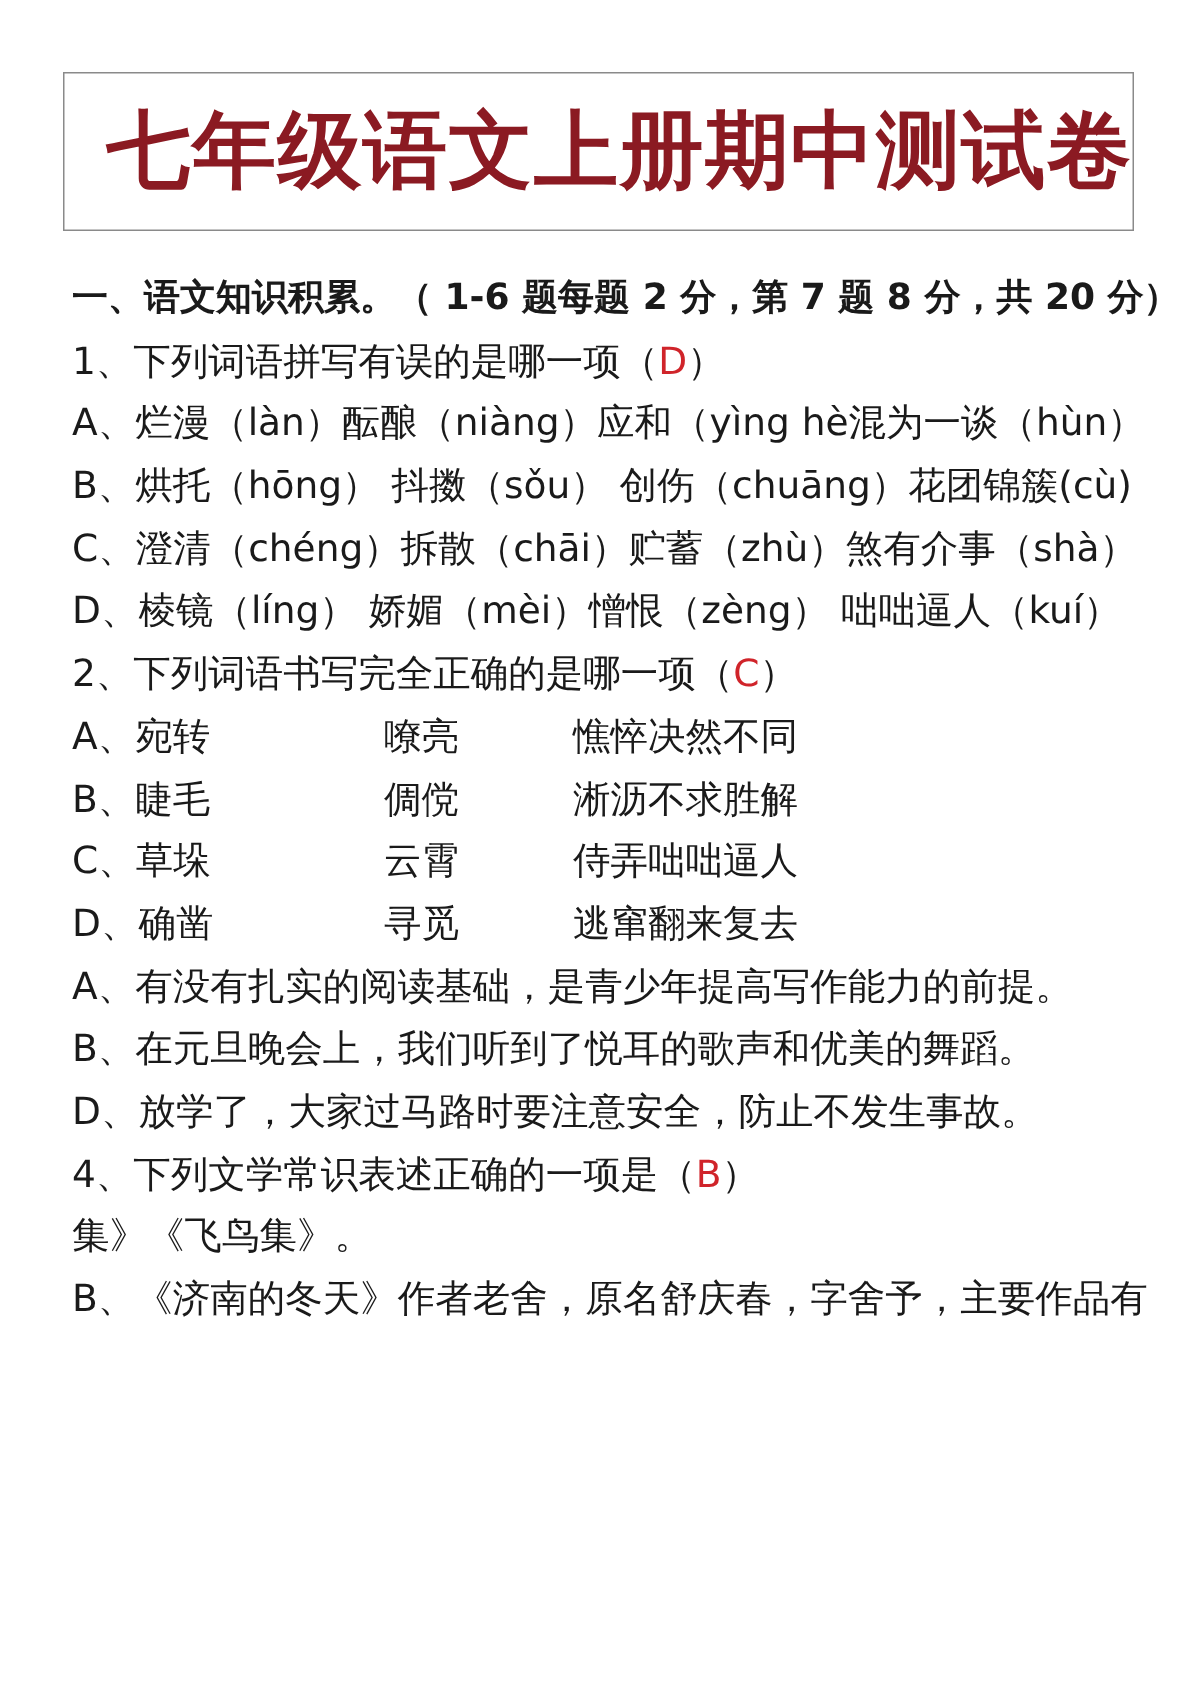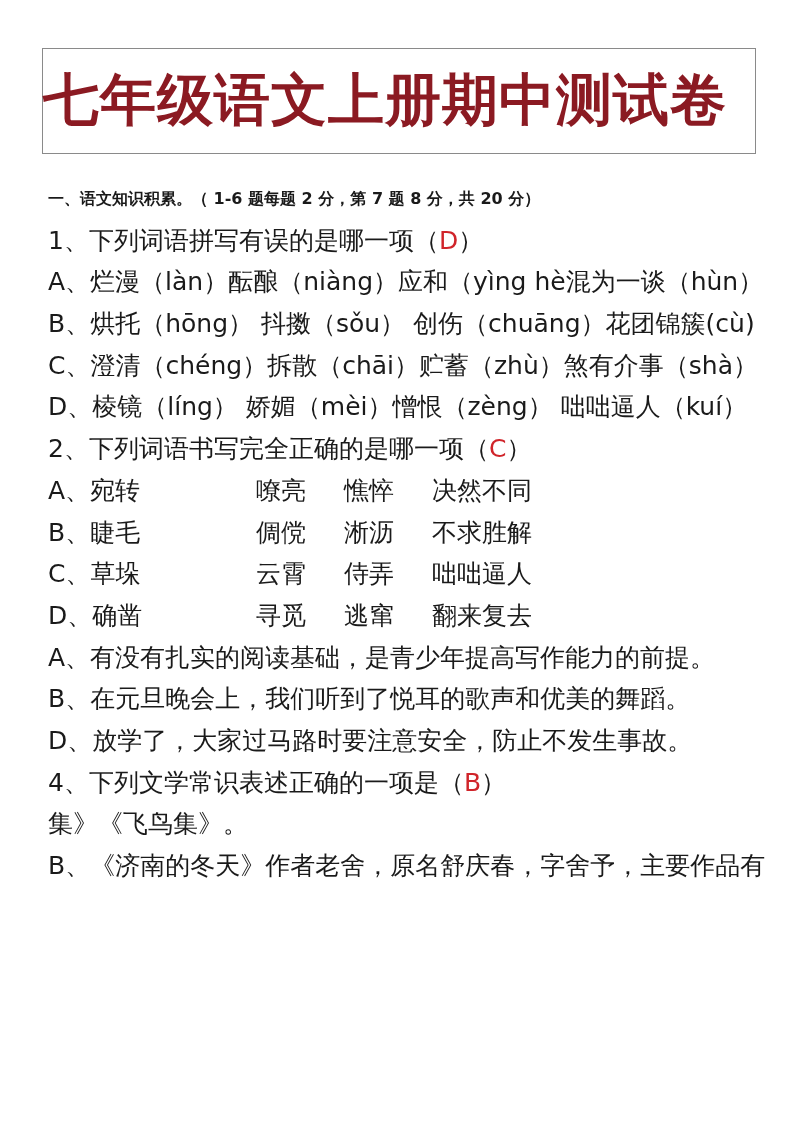--- a/index.html
+++ b/index.html
@@ -4,37 +4,37 @@
   <style>
     html, body { margin: 0; padding: 0; background: #ffffff; }
     body {
       width: 800px; height: 1131px; position: relative; overflow: hidden;
       font-family: "DejaVu Sans", "Liberation Sans", sans-serif;
       color: #1a1a1a;
     }
     .title-box {
       position: absolute; left: 42px; top: 48px; width: 714px; height: 106px;
       border: 1.5px solid #8a8a8a; box-sizing: border-box;
-      display: flex; align-items: center; justify-content: flex-start;
+      display: flex; align-items: center; justify-content: flex-end;
     }
     .title {
       font-family: "DejaVu Serif", "Liberation Serif", serif;
       font-weight: bold; font-size: 56px; color: #8b1a22; letter-spacing: 1px;
       white-space: nowrap;
     }
     .content { position: absolute; left: 48px; top: 178px; width: 730px; }
     .line {
       height: 41.7px; line-height: 41.7px; font-size: 25px; white-space: nowrap;
     }
-    .section { font-weight: bold; font-size: 16px; }
+    .section { font-weight: bold; font-size: 24px; }
     .ans { color: #d0242a; }
     .cols span { display: inline-block; }
     .c0 { width: 208px; }
     .c1 { width: 88px; }
-    .c2 { width: 88px; }
+    .c2 { width: 88px; text-align: right; }
   </style>
 </head>
 <body>
 
 <div class="title-box">
   <div class="title">七年级语文上册期中测试卷</div>
 </div>
 
 <div class="content">
   <div class="line section">一、语文知识积累。（ 1-6 题每题 2 分，第 7 题 8 分，共 20 分）</div>

